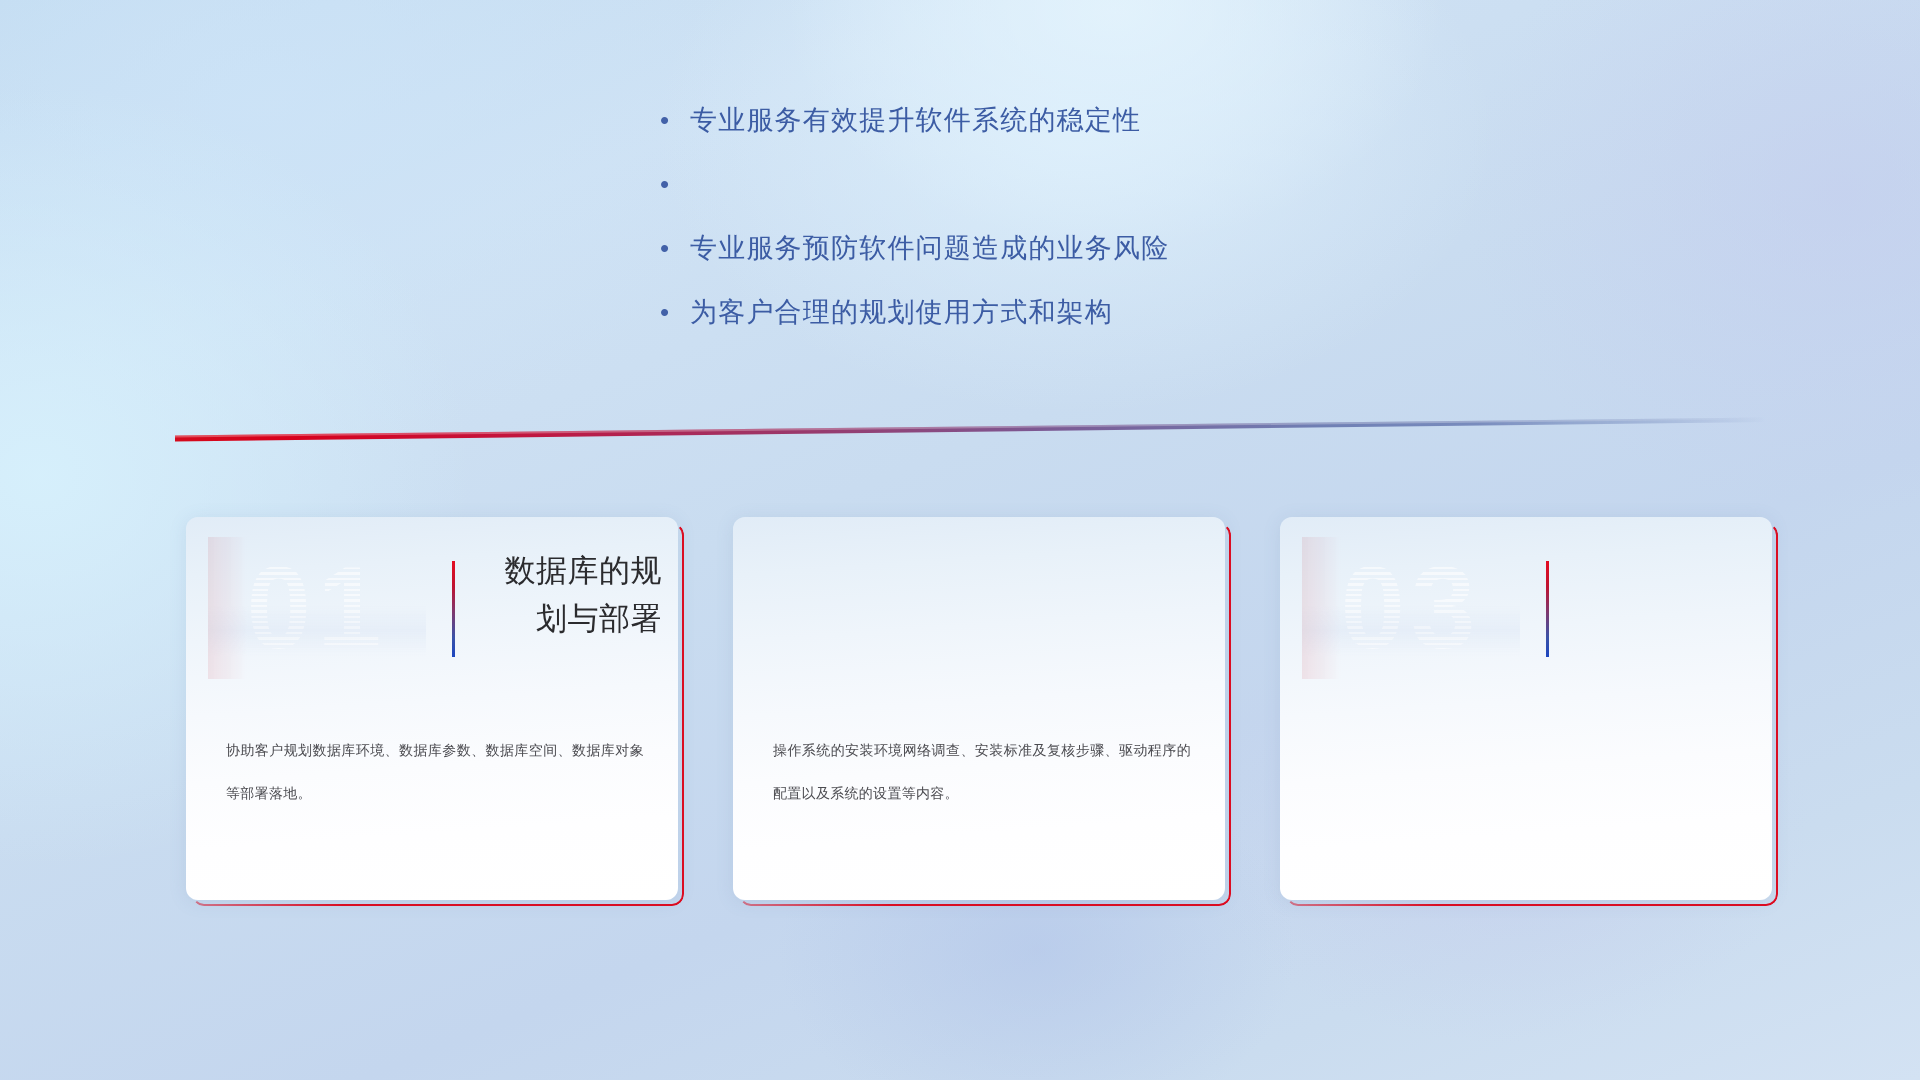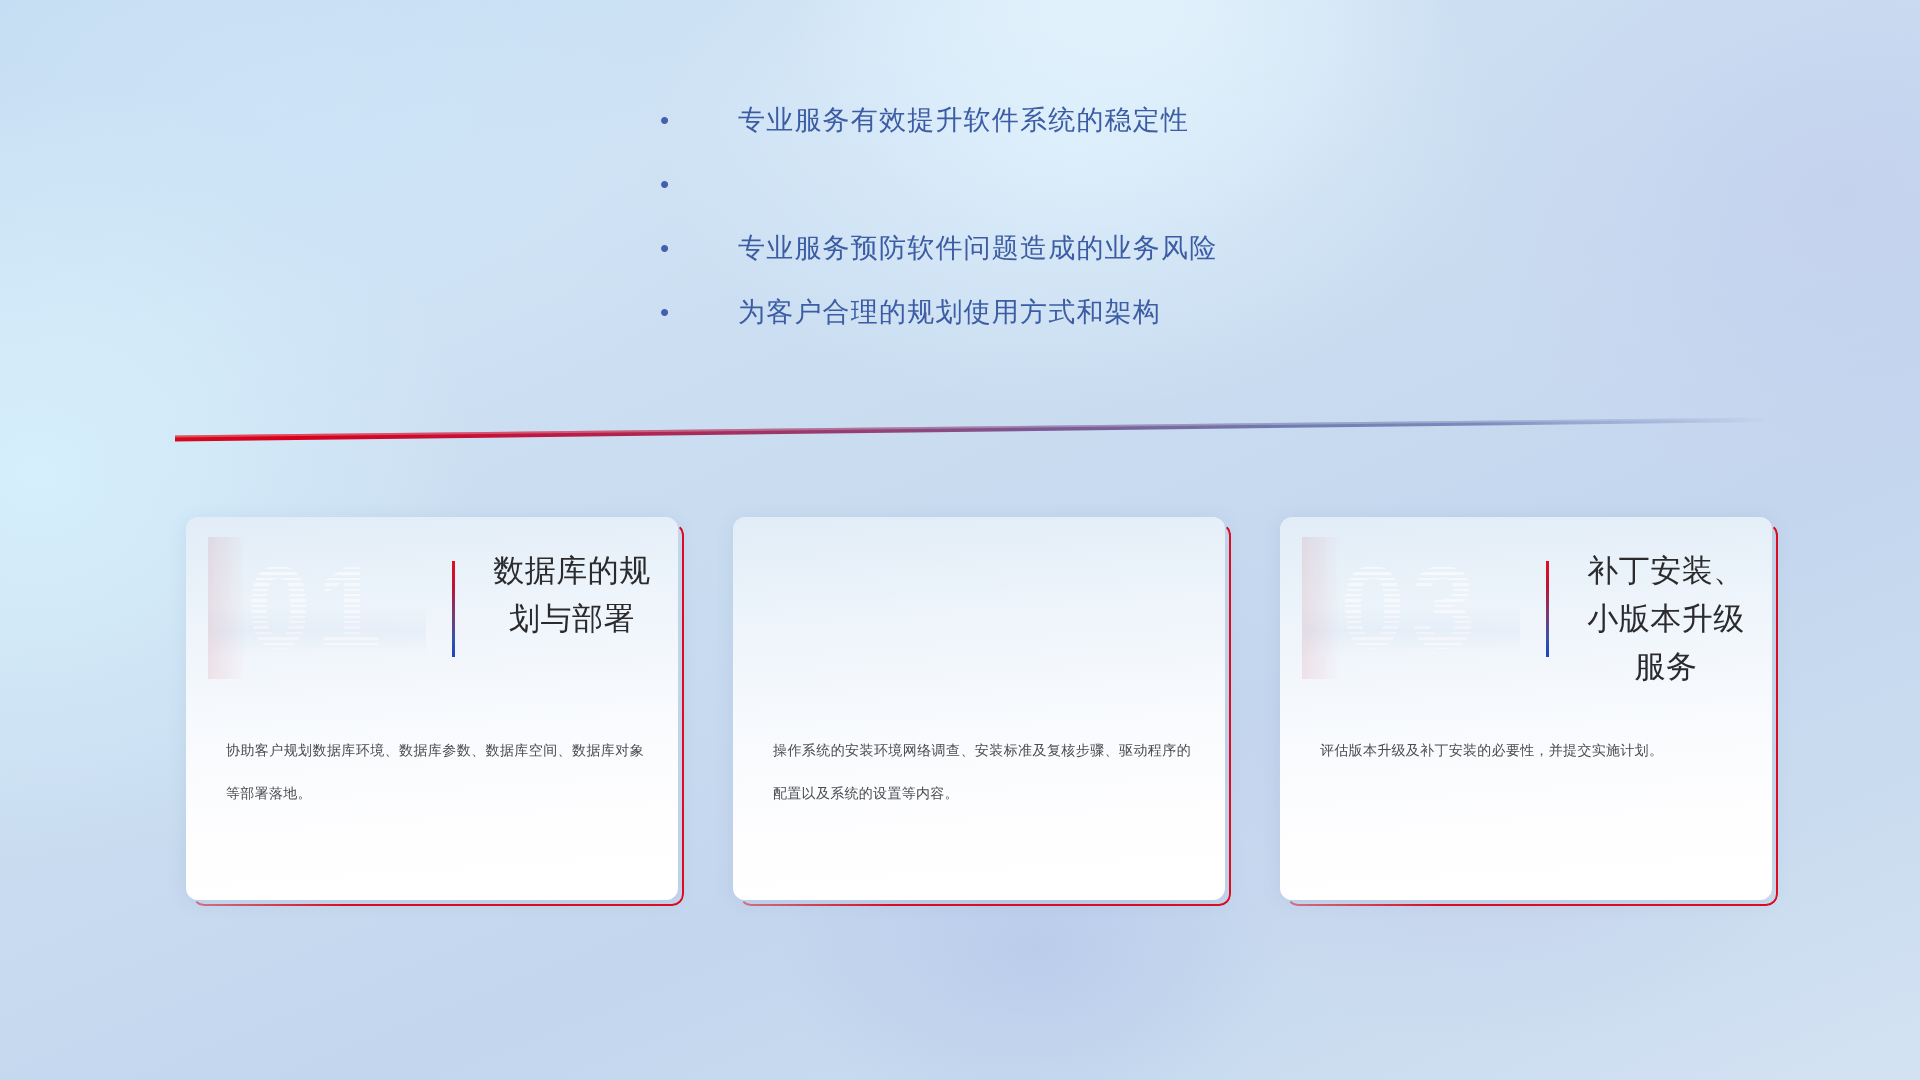--- a/index.html
+++ b/index.html
@@ -43,21 +43,20 @@
     line-height:40px;
     color:#4261a8;
     text-align:left;
   }
   .bullet-text {
     font-size:27px;
     line-height:40px;
     color:#3c5ca4;
     letter-spacing:1.2px;
     white-space:nowrap;
-    margin-left:48px;
   }
 
   
   #divider { position:absolute; left:175px; top:408px; width:1590px; height:36px; }
 
   
   #cards {
     position:absolute;
     left:186px; top:517px;
     width:1588px; height:390px;
@@ -146,21 +145,21 @@
     background:linear-gradient(to bottom, #e40d22 0%, #c01230 26%, #7a3a72 55%, #3a52a8 80%, #1c46c0 100%);
   }
   .card-title {
     position:absolute;
     left:296px; top:30px;
     width:180px;
     font-size:31px;
     line-height:48px;
     color:#2b2b2e;
     letter-spacing:0.5px;
-    text-align:center;
+    text-align:right;
   }
   .card-body {
     position:absolute;
     left:40px; top:212px;
     width:418px;
     font-size:14px;
     line-height:43px;
     color:#4b4b50;
     letter-spacing:0.3px;
     text-align:justify;
@@ -243,21 +242,19 @@
       </div>
     </div>
 
     <div class="card">
       <div class="card-accent"></div>
       <div class="card-panel">
         <div class="card-head">
           <div class="card-num">03</div>
           <div class="card-num-tint"></div>
           <div class="card-rule"></div>
-          <div class="card-title">补丁安装、小版本升级服务</div>
         </div>
-        <div class="card-body">评估版本升级及补丁安装的必要性，并提交实施计划。</div>
       </div>
     </div>
 
   </div>
 
 </div>
 
 </body></html>

